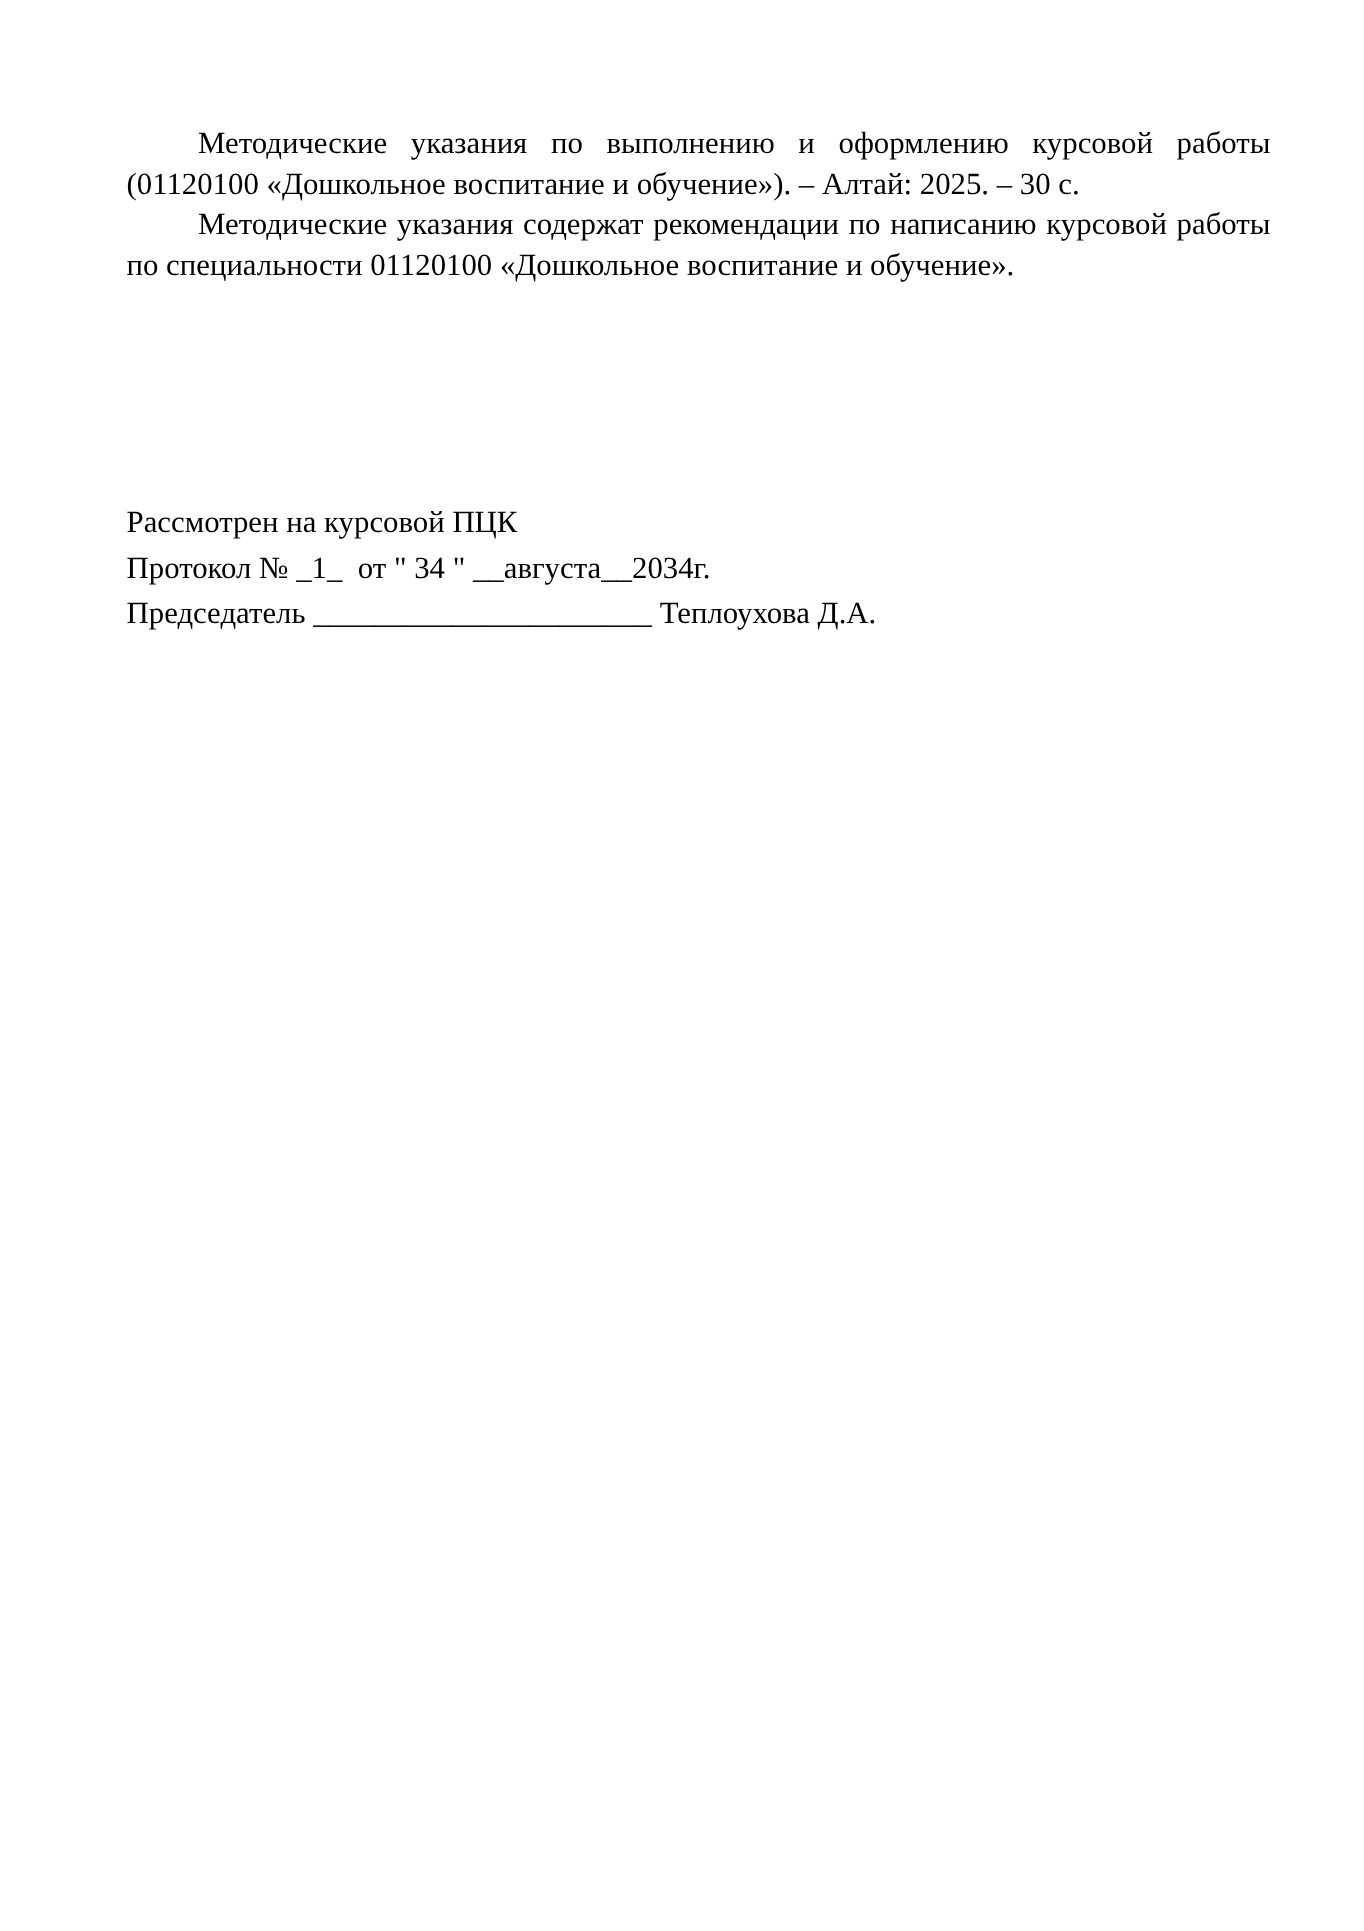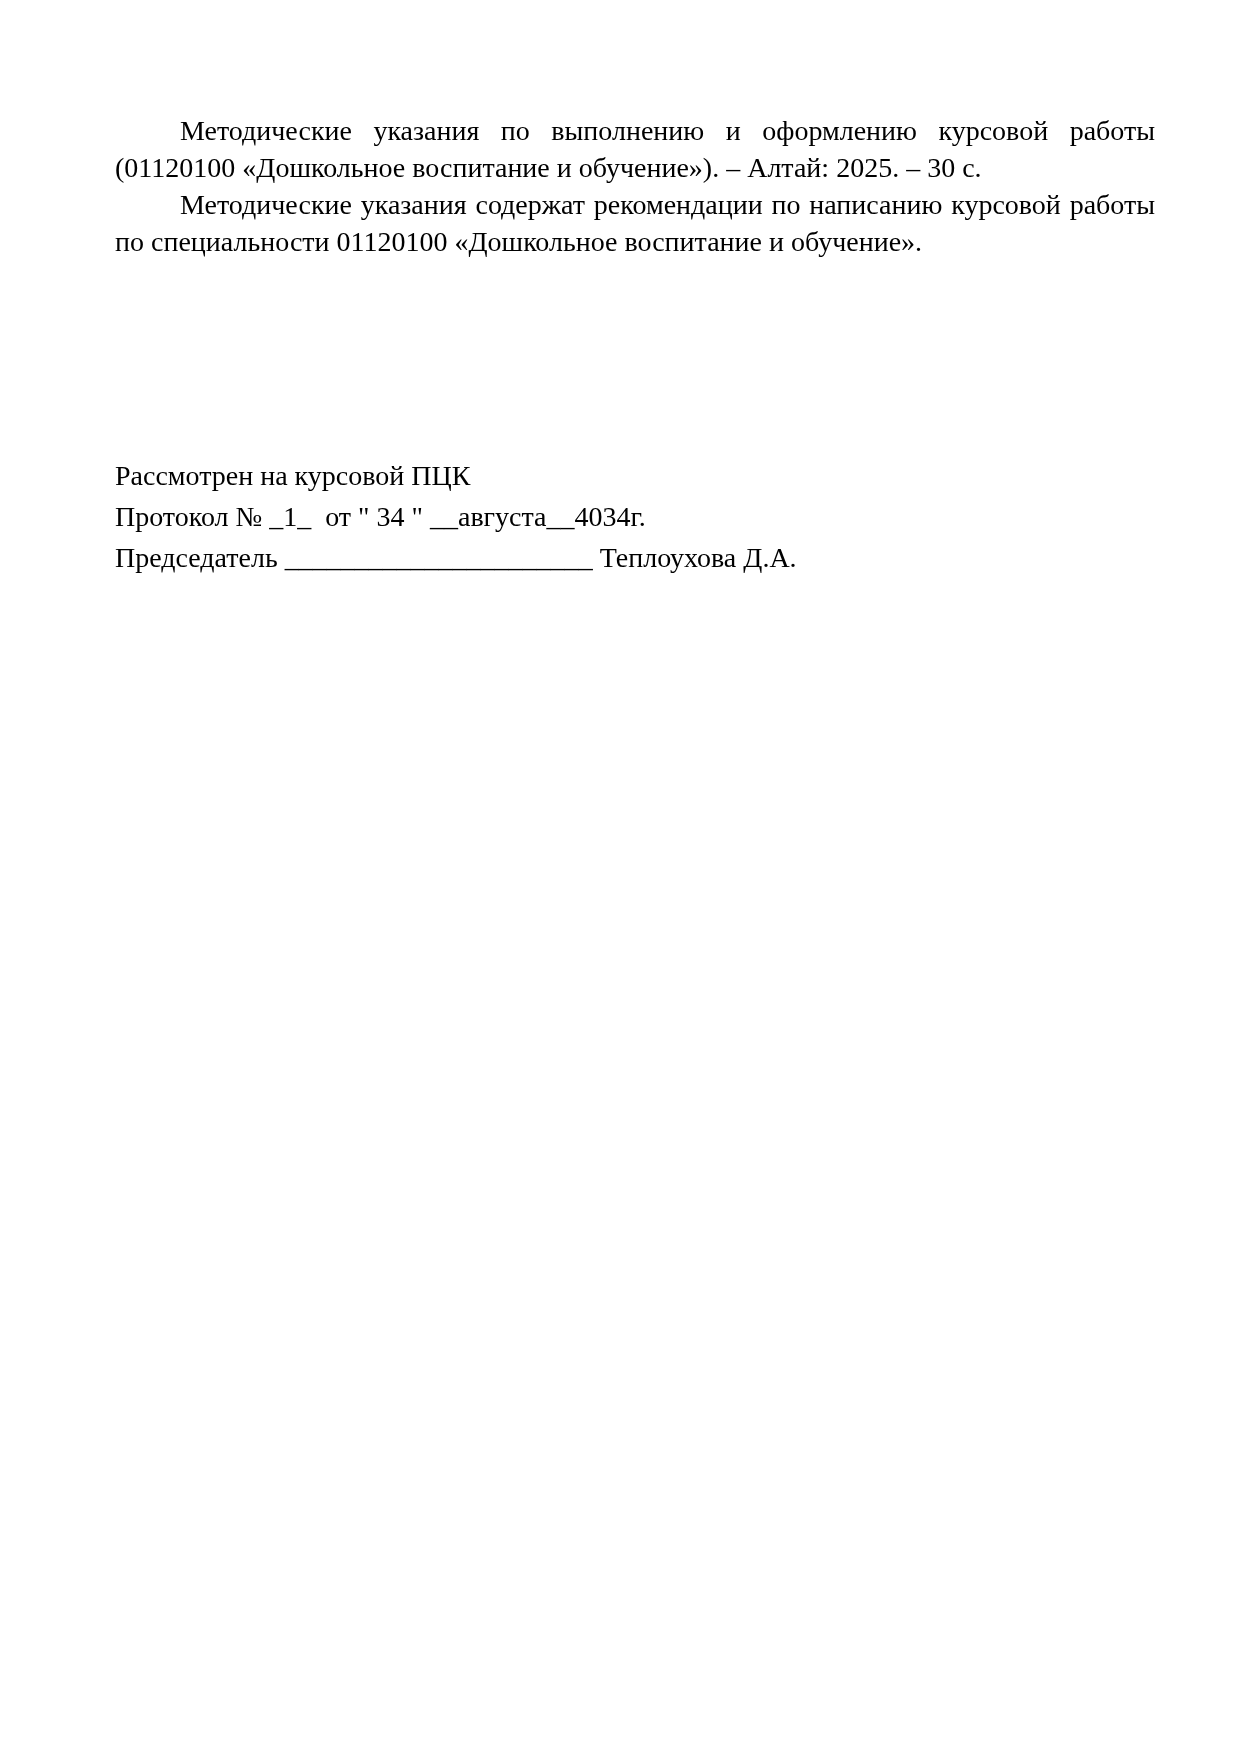--- a/index.html
+++ b/index.html
@@ -59,17 +59,17 @@
 
 <div class="page">
 
   <p class="para">Методические указания по выполнению и оформлению курсовой работы (01120100 «Дошкольное воспитание и обучение»). – Алтай: 2025. – 30 с.</p>
 
 
   <p class="para abstract-para">Методические указания содержат рекомендации по написанию курсовой работы по специальности 01120100 «Дошкольное воспитание и обучение».</p>
 
   <div class="approval-block">
     <p class="line">Рассмотрен на курсовой ПЦК</p>
-    <p class="line"><span class="seg">Протокол № </span><span class="seg u">_1_</span><span class="seg">  от "</span><span class="seg u"> 34 </span><span class="seg">" </span><span class="seg u">__августа__</span><span class="seg">40</span><span class="seg u">34</span><span class="seg">г.</span></p>
+    <p class="line"><span class="seg">Протокол № </span><span class="seg u">_1_</span><span class="seg">  от "</span><span class="seg u"> 34 </span><span class="seg">" </span><span class="seg u">__августа__</span><span class="seg">20</span><span class="seg u">34</span><span class="seg">г.</span></p>
     <p class="line"><span class="seg">Председатель </span><span class="seg">______________________</span><span class="seg"> Теплоухова Д.А.</span></p>
   </div>
 
 </div>
 
 </body></html>

